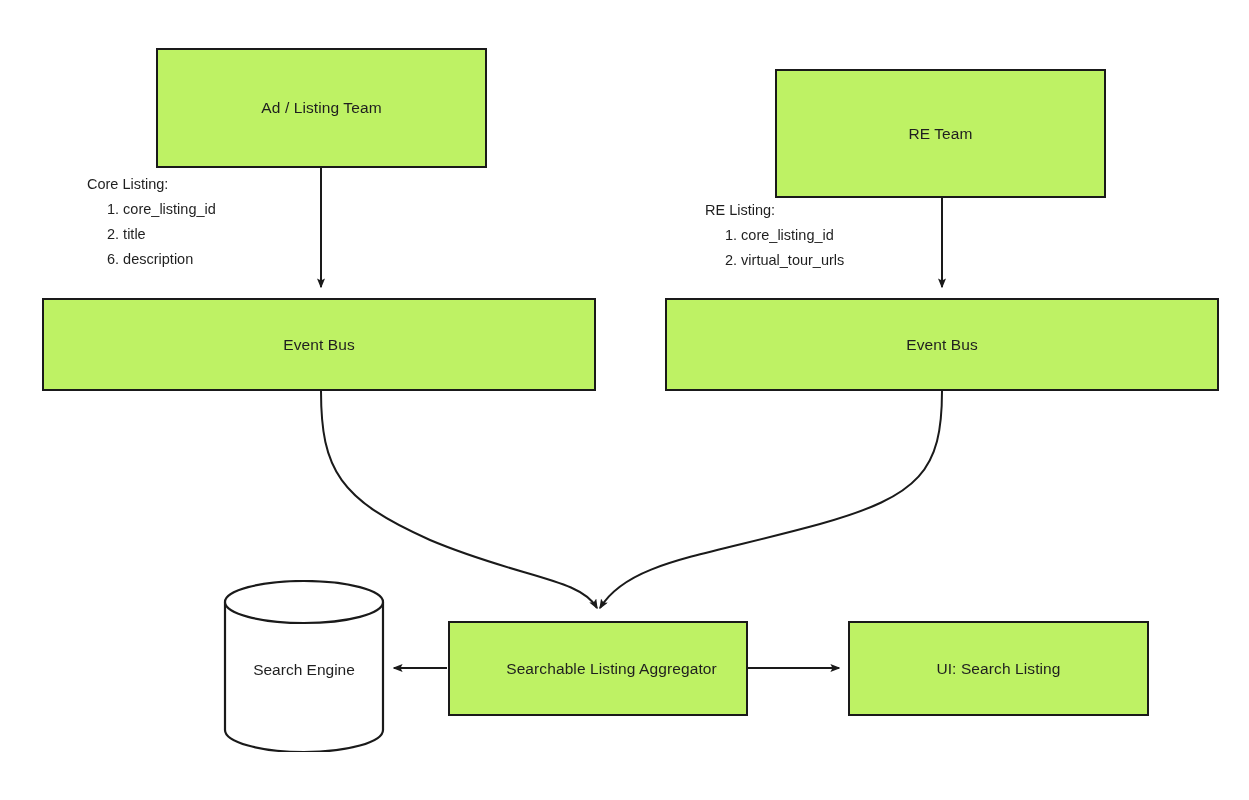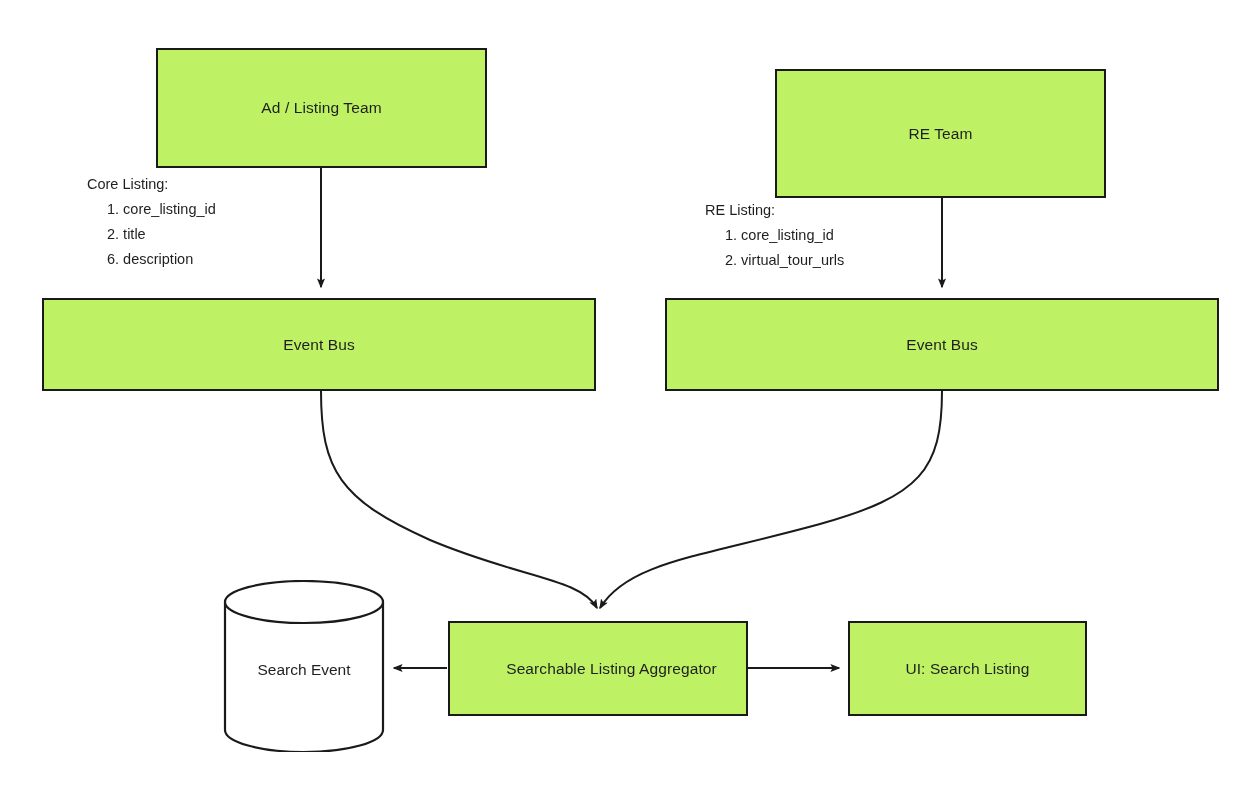--- a/index.html
+++ b/index.html
@@ -129,28 +129,28 @@
 
   <div class="node-box" style="left:665px; top:298px; width:554px; height:93px;">
     <span class="node-label">Event Bus</span>
   </div>
 
   <div class="cylinder" style="left:222px; top:580px; width:164px; height:172px;">
     <svg width="164" height="172" viewBox="0 0 164 172">
       <path d="M3,22 L3,150 A79,22 0 0,0 161,150 L161,22" fill="#ffffff" stroke="#1a1a1a" stroke-width="2.2"></path>
       <ellipse cx="82" cy="22" rx="79" ry="21" fill="#ffffff" stroke="#1a1a1a" stroke-width="2.2"></ellipse>
     </svg>
-    <span class="cyl-label" style="top:81px;">Search Event</span>
+    <span class="cyl-label" style="top:81px;">Search Engine</span>
   </div>
 
   <div class="node-box" style="left:448px; top:621px; width:300px; height:95px;padding-left:27px;">
     <span class="node-label">Searchable Listing Aggregator</span>
   </div>
 
-  <div class="node-box" style="left:848px; top:621px; width:239px; height:95px;justify-content:center;">
+  <div class="node-box" style="left:848px; top:621px; width:301px; height:95px;justify-content:center;">
     <span class="node-label">UI: Search Listing</span>
   </div>
 
   <div class="annotation" style="left:59px; top:172px;margin-left:28px;">
     <div class="ann-title">Core Listing:</div>
     <ul class="ann-list">
       <li>1. core_listing_id</li>
       <li>2. title</li>
       <li>6. description</li>
     </ul>

